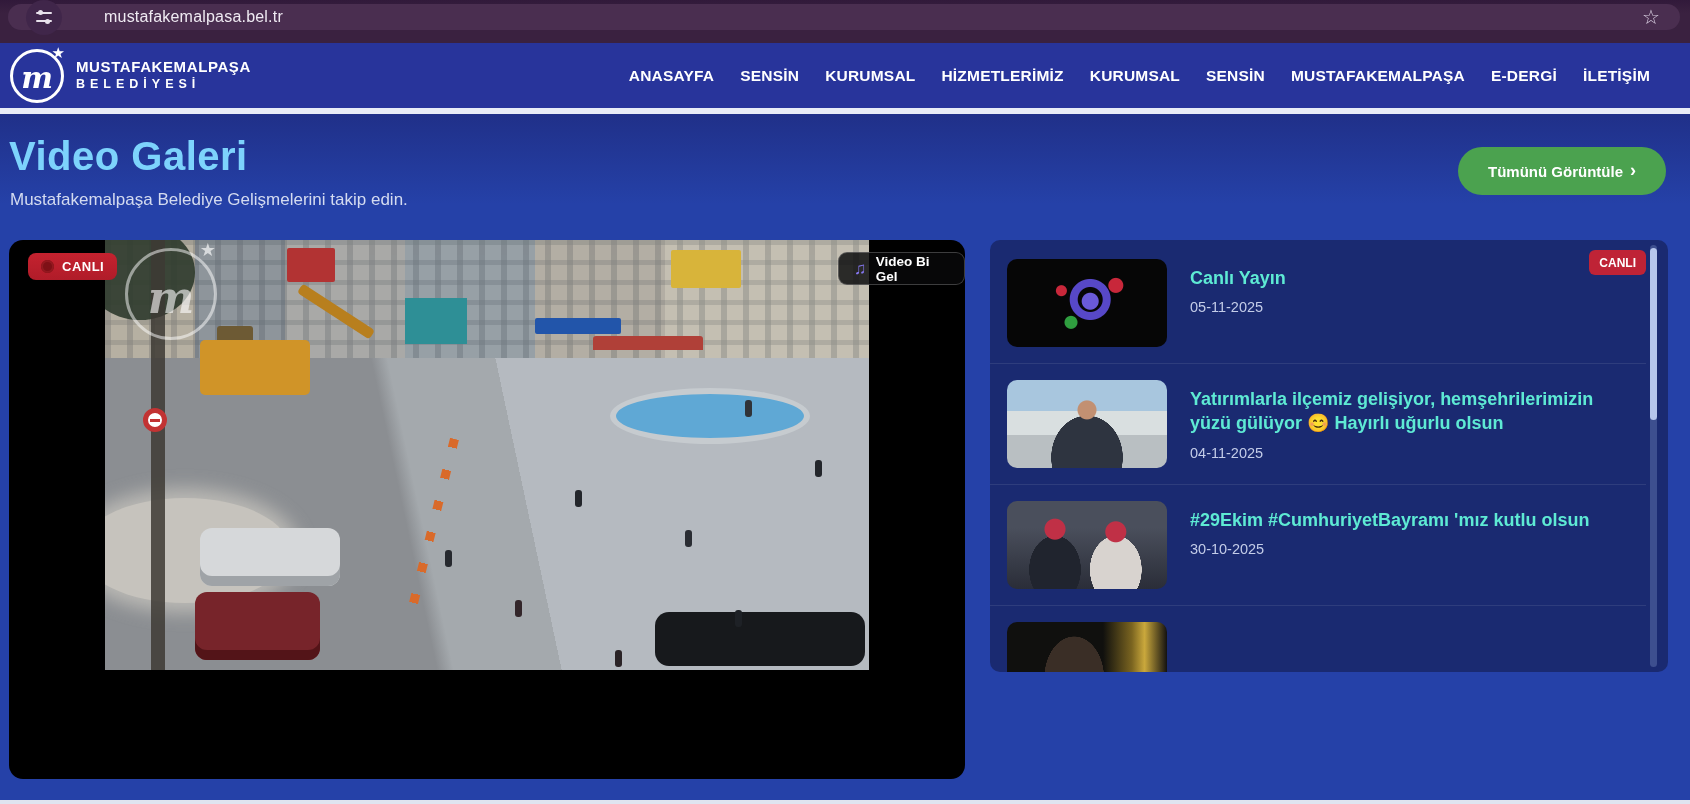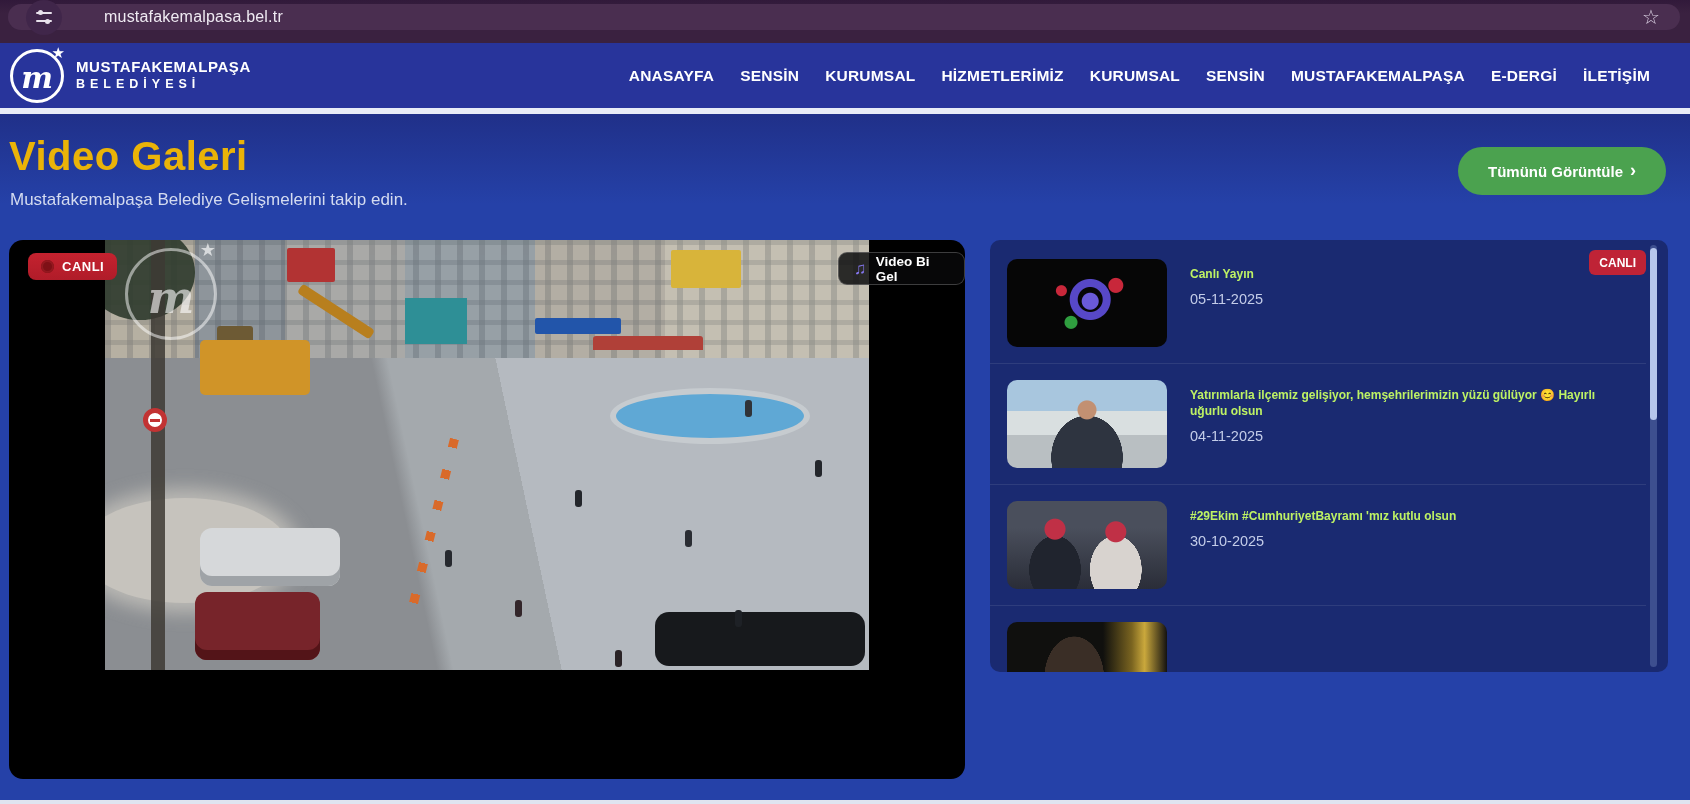--- a/index.html
+++ b/index.html
@@ -34,21 +34,21 @@
   .emblem-star{position:absolute;top:-8px;right:-4px;color:#fff;font-size:15px;}
   .brand-text{display:flex;flex-direction:column;line-height:1.25;}
   .brand-title{color:#fff;font-weight:bold;font-size:15px;letter-spacing:.6px;}
   .brand-sub{color:#fff;font-size:12.5px;letter-spacing:5px;font-weight:bold;}
   .menu{margin-left:auto;margin-right:40px;display:flex;align-items:center;gap:26px;}
   .menu-item{color:#ffffff;font-weight:bold;font-size:15.5px;letter-spacing:.2px;text-decoration:none;cursor:pointer;white-space:nowrap;}
   .divider-strip{position:absolute;left:0;top:108px;width:1690px;height:6px;background:#e8ecf7;}
   
   .content-bg{position:absolute;left:0;top:114px;width:1690px;height:690px;
     background:linear-gradient(180deg,#203089 0%,#2541a8 90px,#2541a8 100%);}
-  .hero-title{position:absolute;left:9px;top:134px;color:#eab308;font-size:40px;font-weight:bold;letter-spacing:.5px;}
+  .hero-title{position:absolute;left:9px;top:134px;color:#7dd3fc;font-size:40px;font-weight:bold;letter-spacing:.5px;}
   .hero-subtitle{position:absolute;left:10px;top:190px;color:#d4dbf0;font-size:17px;}
   .view-all-btn{position:absolute;left:1458px;top:147px;width:208px;height:48px;border-radius:24px;
     background:#4ba24f;border:none;color:#fff;font-family:"Liberation Sans",sans-serif;
     font-weight:bold;font-size:15px;display:flex;align-items:center;justify-content:center;gap:7px;cursor:pointer;}
   .view-all-chevron{font-size:18px;font-weight:bold;line-height:1;margin-top:-2px;}
   
   .player{position:absolute;left:9px;top:240px;width:956px;height:539px;background:#000;border-radius:14px;overflow:hidden;}
   .camera-feed{position:absolute;left:96px;top:0;width:764px;height:430px;background:#9fa3a6;overflow:hidden;}
   .scene{position:absolute;}
   .buildings{left:0;top:0;width:764px;height:125px;
@@ -115,21 +115,21 @@
     radial-gradient(circle at 30% 32%,#c03046 0 10px,transparent 11px),
     radial-gradient(circle at 68% 35%,#c03046 0 10px,transparent 11px),
     radial-gradient(ellipse 26px 34px at 30% 78%,#20242e 0 99%,transparent 100%),
     radial-gradient(ellipse 26px 34px at 68% 78%,#d8d3cf 0 99%,transparent 100%),
     linear-gradient(180deg,#4a4f5c 0 30%,#2a2d38 100%);}
   .thumb-night-scene{background:
     radial-gradient(ellipse 30px 42px at 42% 64%,#3a2e26 0 99%,transparent 100%),
     radial-gradient(circle at 45% 36%,#8a6b52 0 7px,transparent 8px),
     linear-gradient(90deg,#10100e 0 60%,#7a6420 78%,#caa83c 86%,#141210 100%);}
   .video-meta{padding-top:7px;max-width:450px;}
-  .video-title{color:#bef264;font-weight:bold;font-size:12px;line-height:1.35;}
+  .video-title{color:#5eead4;font-weight:bold;font-size:18px;line-height:1.35;}
   .video-date{color:#c3cce8;font-size:14.5px;margin-top:9px;}
   .scrollbar-track{position:absolute;right:11px;top:5px;width:7px;height:422px;border-radius:4px;
     background:rgba(130,150,200,.35);}
   .scrollbar-thumb{position:absolute;left:0;top:3px;width:7px;height:172px;border-radius:4px;background:#b6c6ec;cursor:pointer;}
   
   .page-bottom-strip{position:absolute;left:0;top:800px;width:1690px;height:4px;background:#dfe4f0;}
 </style>
 </head>
 <body>
 

